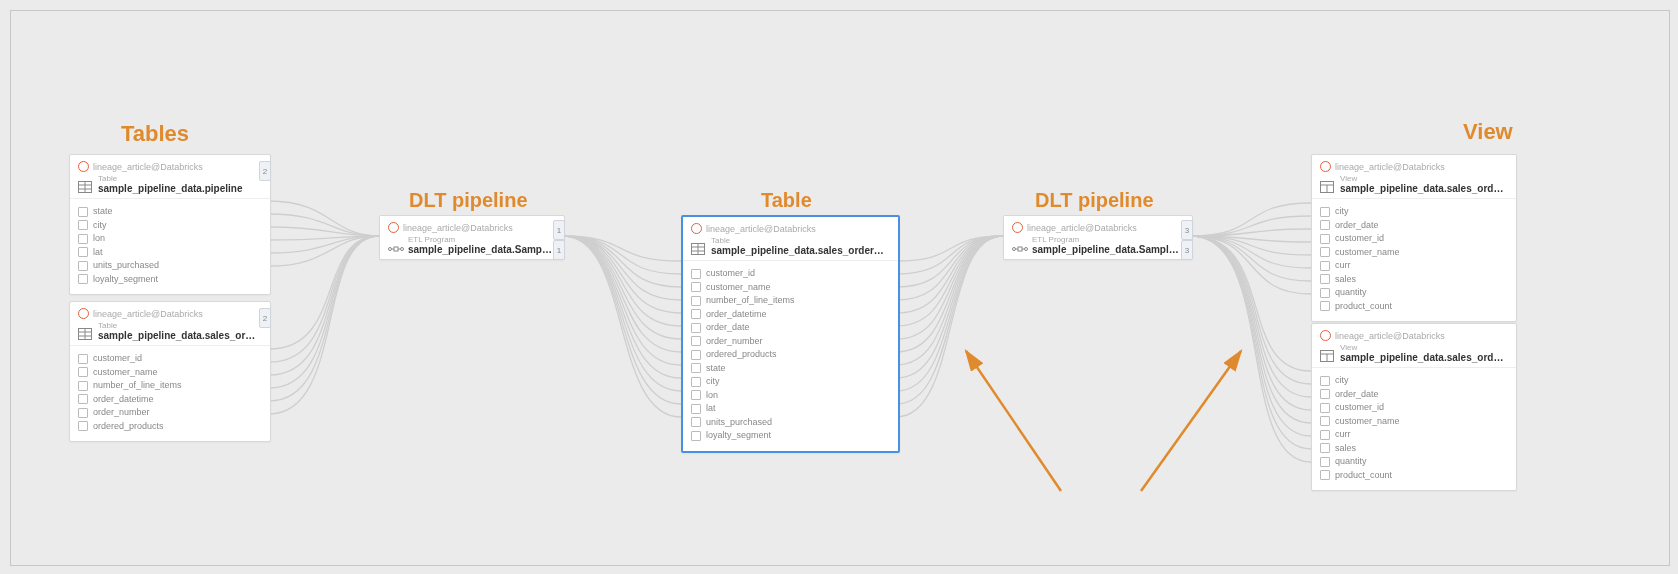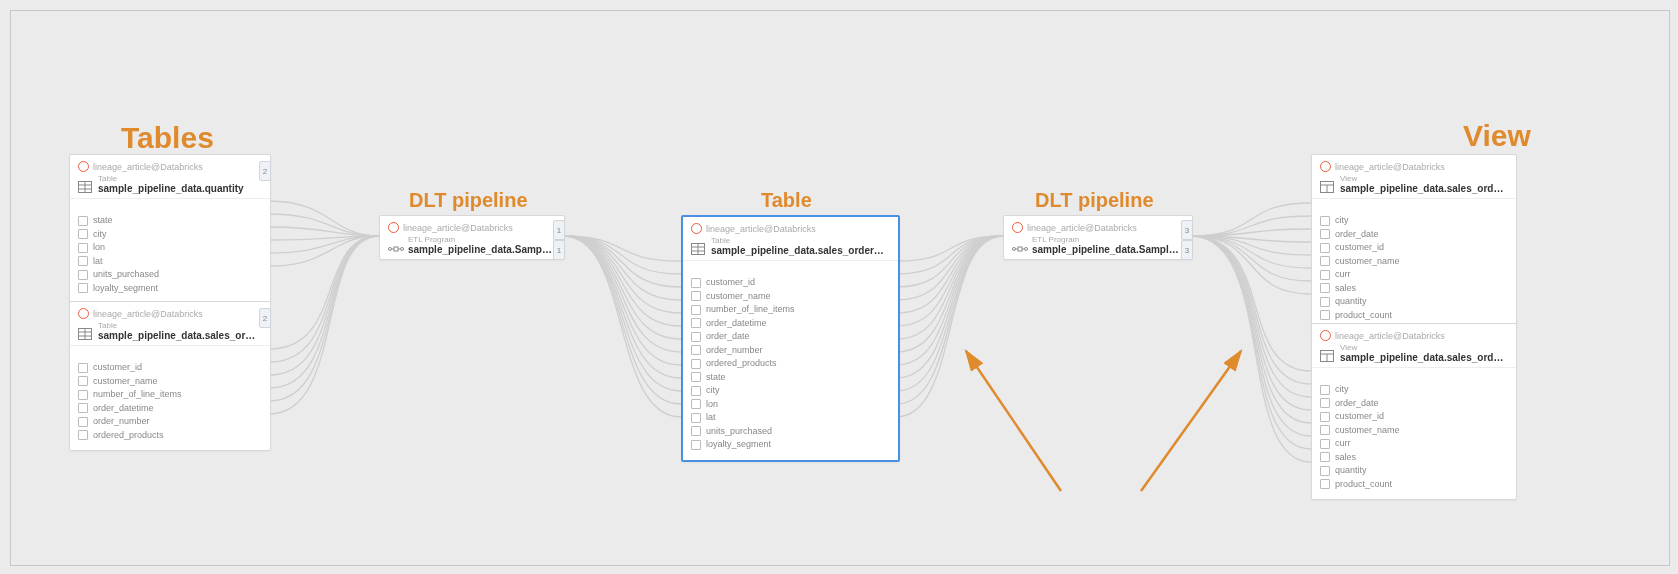--- a/index.html
+++ b/index.html
@@ -1,30 +1,30 @@
 <!DOCTYPE html>
 <html><head>
 <meta charset="utf-8">
 <style>
   html,body{margin:0;padding:0;width:1678px;height:574px;background:#ebebeb;font-family:Arial,Helvetica,sans-serif;}
   .frame{position:absolute;left:10px;top:10px;width:1658px;height:554px;border:1px solid #c7c7c7;background:#ebebeb;}
   .label{position:absolute;font-size:20px;font-weight:600;color:#e08a2e;text-align:center;}
-  .label.big{font-size:30px;}
+  .label.big{font-size:22px;}
   .node{position:absolute;background:#fff;border:1px solid #d8d8d8;border-radius:2px;box-shadow:0 1px 2px rgba(0,0,0,0.04);}
   .node.highlight{border:2px solid #4a90e2;}
   .node-head{padding:6px 8px 4px 8px;border-bottom:1px solid #eee;}
   .breadcrumb{font-size:9px;color:#aaa;display:flex;align-items:center;gap:4px;}
   .breadcrumb .db-icon{width:9px;height:9px;border-radius:50%;border:1.5px solid #e85d3d;display:inline-block;}
   .title-row{display:flex;align-items:center;gap:6px;margin-top:3px;}
   .title-row .type-icon{width:14px;height:12px;display:inline-block;}
   .type-icon.table svg,.type-icon.view svg{width:14px;height:12px;}
   .type-icon.pipeline svg{width:16px;height:10px;}
   .subtype{font-size:8px;color:#aaa;line-height:1;}
   .title{font-size:10px;font-weight:700;color:#333;line-height:1.1;white-space:nowrap;overflow:hidden;text-overflow:ellipsis;}
-  .cols{padding:6px 8px 8px 8px;margin-top:9px;}
+  .cols{padding:6px 8px 8px 8px;}
   .col{font-size:9px;color:#888;display:flex;align-items:center;gap:5px;line-height:1.5;}
   .col-icon{width:8px;height:8px;border:1px solid #bbb;display:inline-block;border-radius:1px;}
   .tab{position:absolute;right:-1px;width:10px;height:18px;background:#eef2f7;border:1px solid #d0d5dc;border-radius:2px;font-size:8px;color:#888;display:flex;align-items:center;justify-content:center;}
   svg.flows{position:absolute;left:0;top:0;pointer-events:none;}
 </style>
 </head>
 <body>
 
 <div class="frame">
 
@@ -118,21 +118,21 @@
         </div>
       <div class="title-row">
         <span class="type-icon table"><svg viewBox="0 0 14 12">
               <rect x="0.5" y="0.5" width="13" height="11" fill="none" stroke="#888"></rect>
               <line x1="0.5" y1="4" x2="13.5" y2="4" stroke="#888"></line>
               <line x1="0.5" y1="8" x2="13.5" y2="8" stroke="#888"></line>
               <line x1="7" y1="0.5" x2="7" y2="11.5" stroke="#888"></line>
             </svg></span>
         <div>
           <div class="subtype">Table</div>
-          <div class="title" style="max-width:160px;">sample_pipeline_data.quantity</div>
+          <div class="title" style="max-width:160px;">sample_pipeline_data.pipeline</div>
         </div>
       </div>
     </div>
     <div class="cols">
       <div class="col">
           <span class="col-icon"></span>
           <span>state</span>
         </div>
       <div class="col">
           <span class="col-icon"></span>

